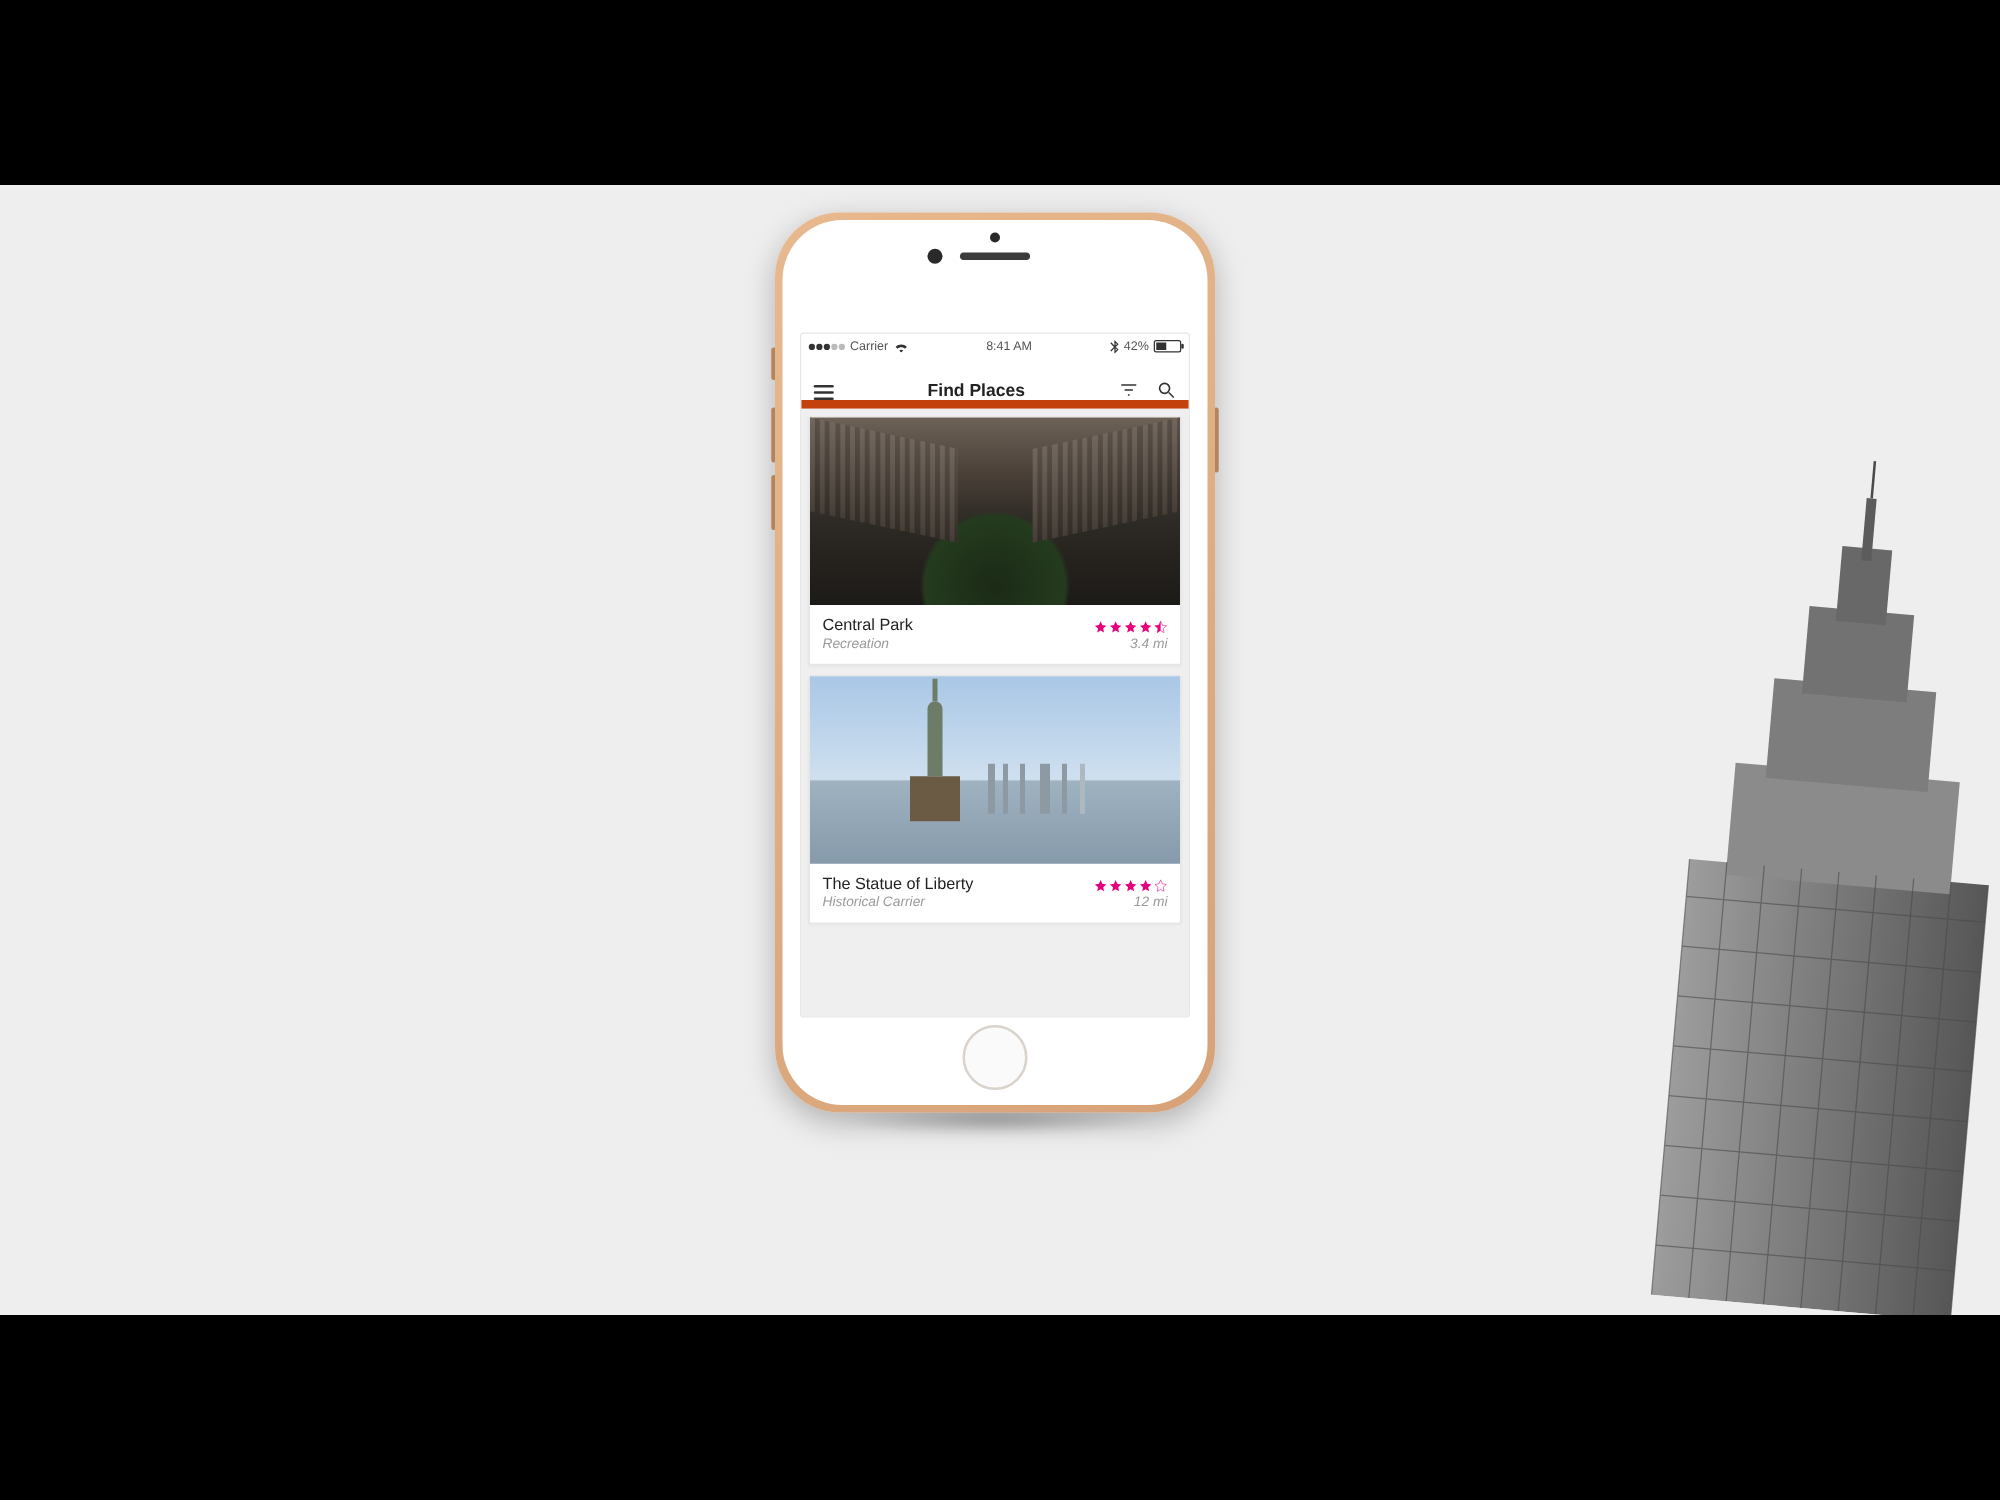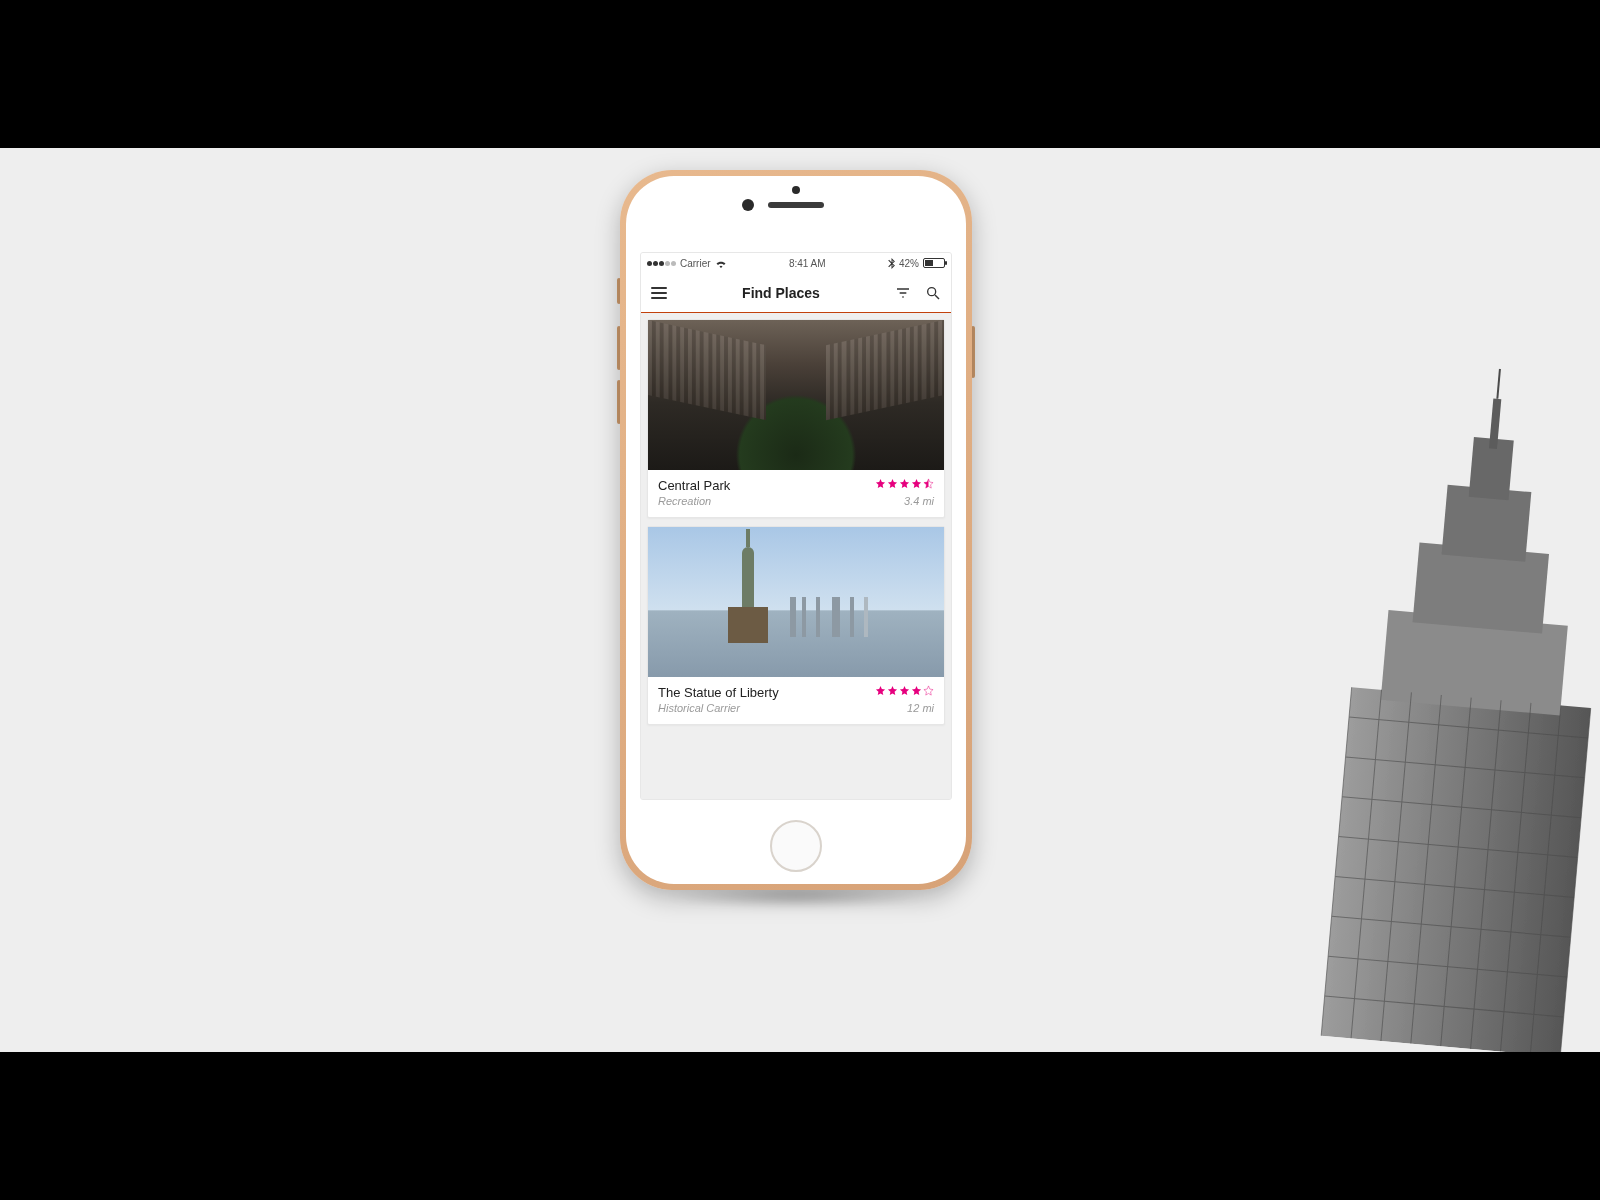--- a/index.html
+++ b/index.html
@@ -21,48 +21,48 @@
   .side-btn { position:absolute; background:#c9976a; border-radius:2px; }
   .side-btn.mute { left:-3px; top:108px; width:4px; height:26px; }
   .side-btn.v1 { left:-3px; top:156px; width:4px; height:44px; }
   .side-btn.v2 { left:-3px; top:210px; width:4px; height:44px; }
   .side-btn.pwr { right:-3px; top:156px; width:4px; height:52px; }
   .speaker { position:absolute; left:50%; top:32px; transform:translateX(-50%); width:56px; height:6px; border-radius:3px; background:#3b3b3b; }
   .camera { position:absolute; left:calc(50% - 54px); top:29px; width:12px; height:12px; border-radius:50%; background:#2a2a2a; }
   .sensor { position:absolute; left:50%; top:16px; transform:translateX(-50%); width:8px; height:8px; border-radius:50%; background:#2a2a2a; }
   .home { position:absolute; left:50%; bottom:18px; transform:translateX(-50%); width:52px; height:52px; border-radius:50%; border:2px solid #d9d3cc; background:#fafafa; }
 
-  .screen { position:absolute; left:20px; top:82px; width:312px; height:548px; background:#f5f5f5; border-radius:3px; overflow:hidden; border:1px solid #e7e7e7; }
+  .screen { position:absolute; left:20px; top:96px; width:312px; height:548px; background:#f5f5f5; border-radius:3px; overflow:hidden; border:1px solid #e7e7e7; }
 
   
   .status { height:20px; background:#fff; display:flex; align-items:center; justify-content:space-between; padding:0 6px; font-size:10px; color:#555; }
   .status .left, .status .right { display:flex; align-items:center; gap:4px; }
   .dots { display:flex; gap:1px; }
   .dots span { width:5px; height:5px; border-radius:50%; background:#bbb; }
   .dots span.on { background:#333; }
   .wifi { width:12px; height:9px; }
   .bt { width:7px; height:11px; }
   .batt { width:22px; height:10px; border:1px solid #333; border-radius:2px; position:relative; }
   .batt::after { content:""; position:absolute; right:-3px; top:2px; width:2px; height:4px; background:#333; border-radius:1px; }
   .batt .fill { position:absolute; left:1px; top:1px; bottom:1px; width:42%; background:#333; }
 
   
-  .nav { height:40px; background:#fff; border-bottom:1px solid #c2410c; display:flex; align-items:center; justify-content:space-between; padding:0 10px; }
+  .nav { height:40px; background:#fff; border-bottom:7px solid #c2410c; display:flex; align-items:flex-end; justify-content:space-between; padding:0 10px; }
   .nav-title { font-weight:700; font-size:14px; color:#222; }
   .nav .icons { display:flex; gap:14px; align-items:center; }
   .icon { width:16px; height:16px; color:#333; }
   .hamburger { display:flex; flex-direction:column; justify-content:space-between; width:16px; height:12px; }
   .hamburger span { height:2px; background:#333; border-radius:1px; }
 
   
   .list { padding:6px 6px 0; background:#efefef; height:calc(100% - 60px); overflow:hidden; }
   .card { background:#fff; border:1px solid #e6e6e6; border-radius:2px; margin-bottom:8px; box-shadow:0 1px 2px rgba(0,0,0,.04); }
   .card .img { height:150px; background:#888; }
   .card .meta { padding:8px 10px 10px; }
-  .card .row1 { display:flex; justify-content:space-between; align-items:flex-start; }
+  .card .row1 { display:flex; justify-content:space-between; align-items:flex-end; }
   .card .row2 { display:flex; justify-content:space-between; align-items:center; margin-top:2px;font-style:italic; }
   .place-name { font-size:13px; color:#222; font-weight:500; }
   .place-cat { font-size:11px; color:#9a9a9a; }
   .dist { font-size:11px; color:#9a9a9a; }
   .stars { display:flex; gap:1px; }
   .star { width:11px; height:11px; }
   .star path { fill:#e6007e; }
   .star.half path.empty, .star.empty path { fill:#fff; stroke:#e6007e; stroke-width:1; }
 
   

